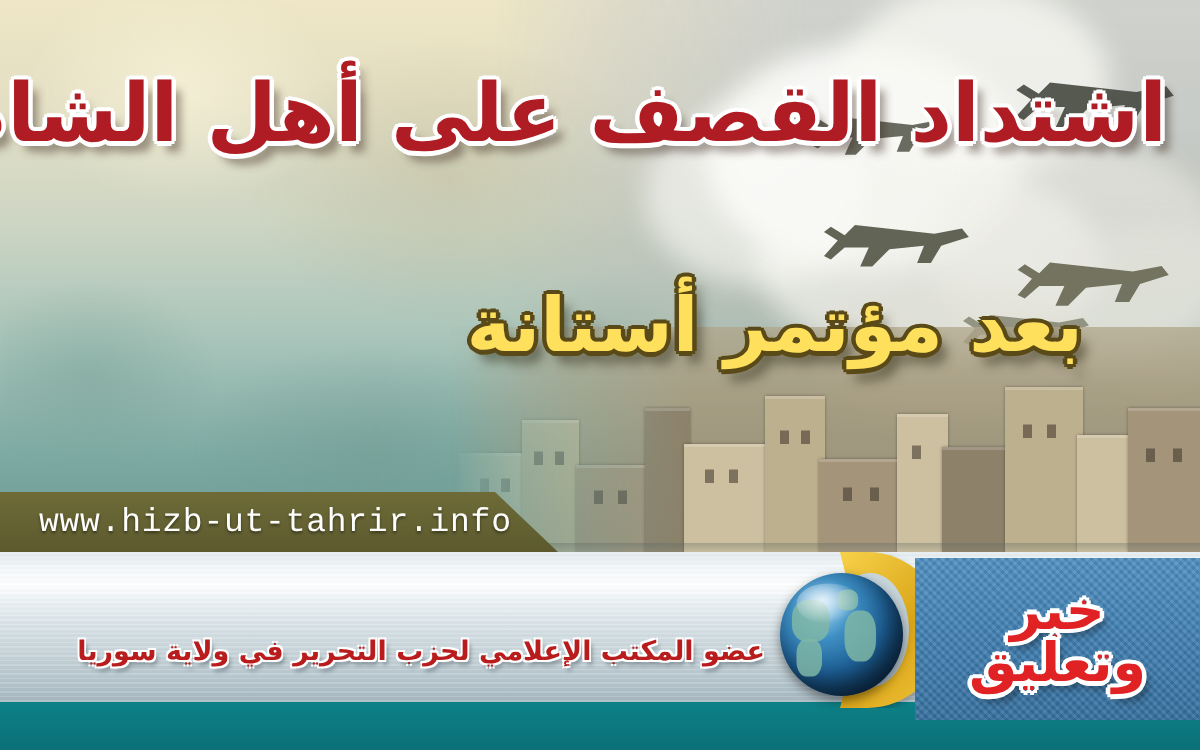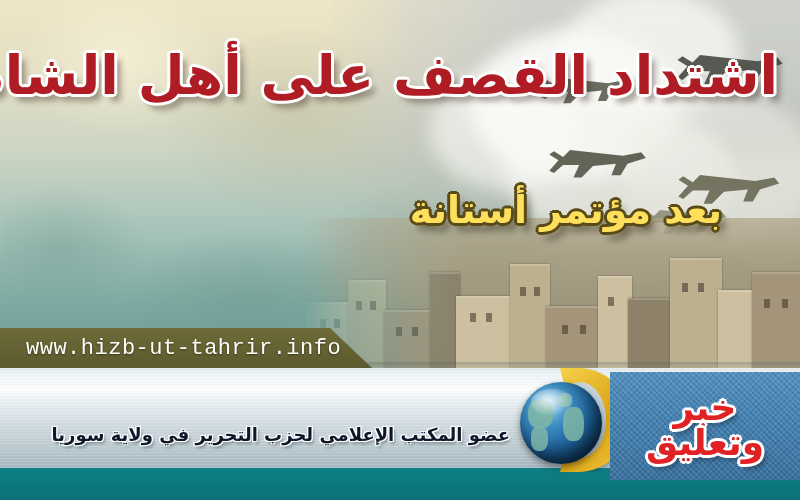--- a/index.html
+++ b/index.html
@@ -80,21 +80,21 @@
   }
   .hl-red{
     right:22px;top:44px;font-size:54px;letter-spacing:-1px;
     color:#b01c23;
     text-shadow:
       -2px -2px 0 #fff, 2px -2px 0 #fff, -2px 2px 0 #fff, 2px 2px 0 #fff,
       -3px 0 0 #fff, 3px 0 0 #fff, 0 -3px 0 #fff, 0 3px 0 #fff,
       6px 7px 6px rgba(60,40,30,.45);
   }
   .hl-yellow{
-    right:78px;top:188px;font-size:38px;letter-spacing:-1px;
+    right:78px;top:188px;font-size:50px;letter-spacing:-1px;
     color:#ffe05c;
     text-shadow:
       -2px -2px 0 #5a4a18, 2px -2px 0 #5a4a18, -2px 2px 0 #5a4a18, 2px 2px 0 #5a4a18,
       -3px 0 0 #5a4a18, 3px 0 0 #5a4a18, 0 -3px 0 #5a4a18, 0 3px 0 #5a4a18,
       6px 8px 7px rgba(40,35,15,.5);
   }
 
   
   .urlband{
     position:absolute;left:0;top:328px;width:372px;height:40px;
@@ -127,21 +127,21 @@
     background:linear-gradient(to bottom,#0d8087,#0b7077);
   }
 
   .author{
     position:absolute;right:325px;top:380px;direction:rtl;white-space:nowrap;
     font-size:30px;font-weight:bold;color:#1d2a33;
     text-shadow:-1.5px -1.5px 0 #fff,1.5px -1.5px 0 #fff,-1.5px 1.5px 0 #fff,1.5px 1.5px 0 #fff, 4px 5px 5px rgba(30,45,55,.45);
   }
   .author-sub{
     position:absolute;right:290px;top:424px;direction:rtl;white-space:nowrap;
-    font-size:18px;font-weight:bold;color:#0f172a;
+    font-size:18px;font-weight:bold;color:#b91c1c;
     text-shadow:-1.2px -1.2px 0 #fff,1.2px -1.2px 0 #fff,-1.2px 1.2px 0 #fff,1.2px 1.2px 0 #fff, 2px 3px 3px rgba(30,45,55,.4);
   }
 
   
   .globe-wrap{position:absolute;left:512px;top:372px;width:110px;height:100px;}
   .swoosh{
     position:absolute;left:48px;top:-4px;width:70px;height:104px;
     border-radius:0 60px 60px 0;
     background:linear-gradient(135deg,#f7d24a,#d9a417 55%,#f2c63c);
     clip-path:polygon(0 0,100% 0,100% 100%,0 100%, 18% 50%);

